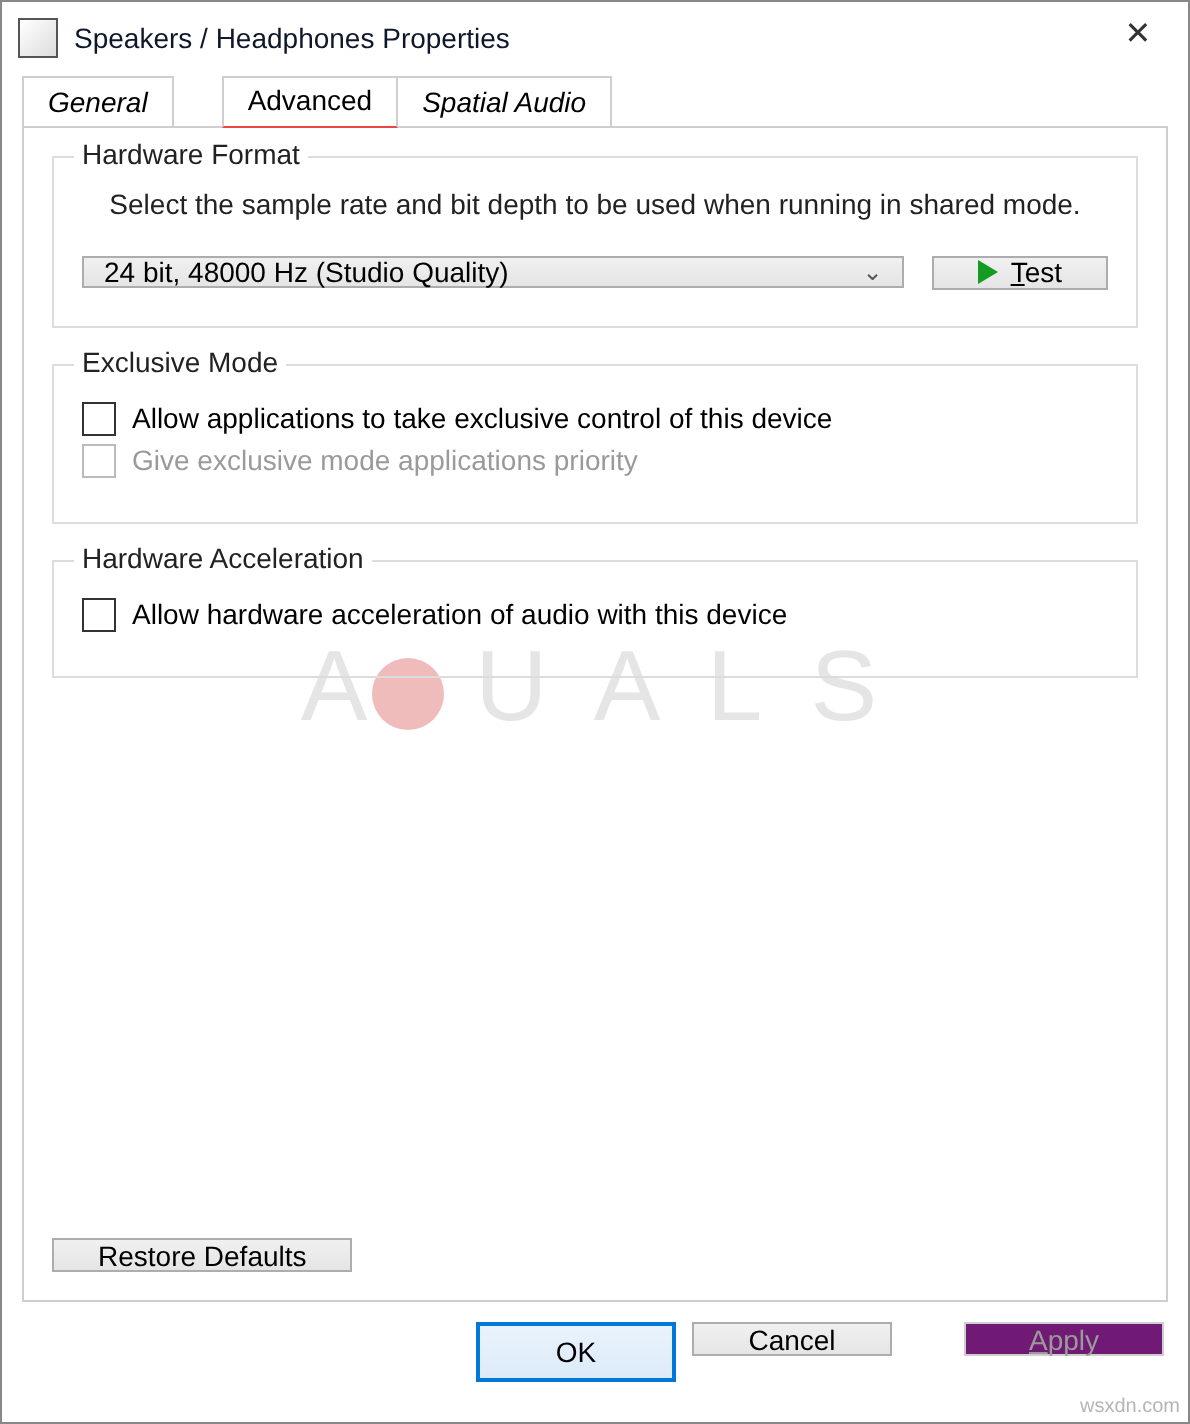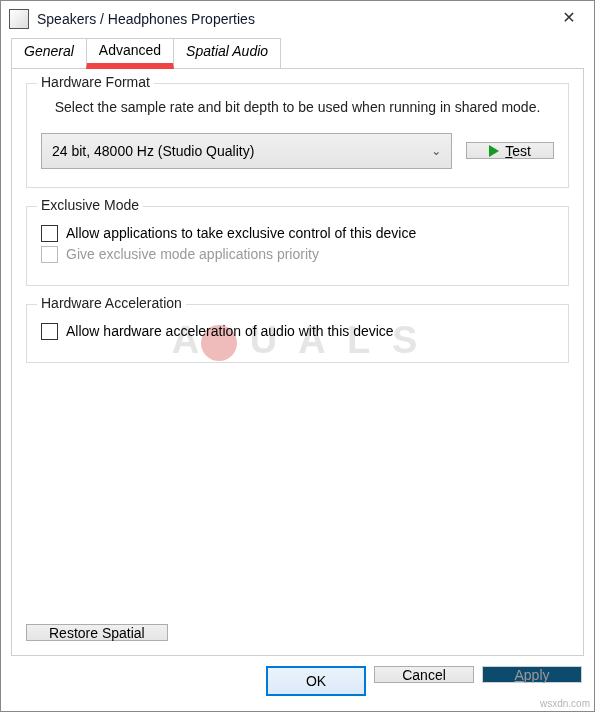--- a/index.html
+++ b/index.html
@@ -6,48 +6,48 @@
     body { margin: 0; background: #fff; width: 595px; height: 712px; border: 1px solid #888; position: relative; }
 
     .titlebar { height: 36px; display: flex; align-items: center; padding: 0 2px 0 8px; }
     .titlebar .icon-box { width: 20px; height: 20px; border: 1px solid #555; background: linear-gradient(135deg,#fff,#ddd); margin-right: 8px; }
     .titlebar .title { flex: 1; font-size: 14px; color: #0f172a; }
     .titlebar .close { width: 46px; height: 32px; display:flex; align-items:center; justify-content:center; font-size:16px; color:#333; cursor:pointer; margin-top:-4px; }
 
     .tabs { display: flex; padding: 0 10px; position: relative; top: 1px; z-index: 2; }
     .tab { border: 1px solid #cfcfcf; border-bottom: none; padding: 4px 12px; font-size: 14px; background: #fff; margin-right: -1px; cursor: pointer; }
     .tab.inactive { background: #fff; border-bottom: 1px solid #cfcfcf; font-style: italic; }
-    .tab.active { border-bottom: 6px solid #ef4444; background: #fff; padding-top: 3px; padding-bottom: 5px; position: relative; top: 0; }
+    .tab.active { border-bottom: 1px solid #ef4444; background: #fff; padding-top: 3px; padding-bottom: 5px; position: relative; top: 0; margin-left: 25px; }
 
     .content { border: 1px solid #cfcfcf; margin: 0 10px 10px 10px; padding: 14px; height: 588px; position: relative; background:#fff; }
 
     .group { border: 1px solid #dcdcdc; margin-bottom: 18px; padding: 14px 14px 18px 14px; position: relative; }
     .group .legend { position: absolute; top: -10px; left: 10px; background: #fff; padding: 0 4px; font-size: 14px; color: #222; }
     .desc { font-size: 14px; color: #222; margin-bottom: 16px; line-height: 1.35; text-align: center; }
 
     .row { display: flex; gap: 14px; align-items:center; }
-    .select-box { flex:1; height: 36px; border: 1px solid #adadad; background: linear-gradient(#f0f0f0,#e5e5e5); display:flex; align-items:center; padding: 0 10px; font-size:14px; cursor:pointer; position:relative; }
+    .select-box { flex:1; height: 16px; border: 1px solid #adadad; background: linear-gradient(#f0f0f0,#e5e5e5); display:flex; align-items:center; padding: 0 10px; font-size:14px; cursor:pointer; position:relative; }
     .select-box .chev { margin-left:auto; font-size:12px; color:#555; }
 
     .btn { height: 17px; border: 1px solid #adadad; background: linear-gradient(#f0f0f0,#e5e5e5); padding: 0 22px; font-size:14px; cursor:pointer; display:inline-flex; align-items:center; gap:6px; }
     .play { width:0; height:0; border-top:6px solid transparent; border-bottom:6px solid transparent; border-left:10px solid #159a22; }
 
     .chk-row { display:flex; align-items:center; gap:8px; margin: 4px 0; font-size:14px; }
     .chk { width:17px; height:17px; border:1px solid #333; background:#fff; cursor:pointer; flex-shrink:0; }
     .chk.disabled { border-color:#bbb; }
     .chk-row.disabled { color:#9a9a9a; }
 
     .restore { position:absolute; bottom:14px; left:14px; }
 
     .footer { display:flex; gap:8px; justify-content:flex-end; padding: 0 12px 12px 0; }
     .footer .btn { min-width:100px; justify-content:center; }
     .btn.primary { border: 2px solid #0078d7; background: linear-gradient(#eaf3fc,#dceaf9); padding: 0 20px; height:30px; }
-    .btn.disabled { color:#9a9a9a; border-color:#cfcfcf; background:#0c4a6e; cursor:default; }
+    .btn.disabled { color:#9a9a9a; border-color:#cfcfcf; background:#701a75; cursor:default;margin-left:28px; }
 
-    .watermark { position:absolute; top:250px; left:0; right:0; text-align:center; font-size:38px; letter-spacing:6px; color:rgba(150,150,150,0.25); font-weight:700; pointer-events:none; z-index:0; }
+    .watermark { position:absolute; top:250px; left:0; right:0; text-align:center; font-size:50px; letter-spacing:6px; color:rgba(150,150,150,0.25); font-weight:400; pointer-events:none; z-index:0; }
     .watermark .dot { display:inline-block; width:36px; height:36px; border-radius:50%; background:rgba(210,60,60,0.35); vertical-align:middle; margin:0 -4px; }
 
     .corner { position:absolute; bottom:2px; right:4px; font-size:10px; color:#b5b5b5; }
 
     .underline-first::first-letter { text-decoration: underline; }
   </style>
 </head>
 <body>
 
 <div class="titlebar">
@@ -94,21 +94,21 @@
 
   <div class="group">
     <div class="legend">Hardware Acceleration</div>
     <div class="chk-row">
       <div class="chk"></div>
       <span>Allow hardware acceleration of audio with this device</span>
     </div>
   </div>
 
   <button class="btn restore">
-    <span>Restore Spatial</span>
+    <span>Restore Defaults</span>
   </button>
 </div>
 
 <div class="footer">
   <button class="btn primary">
     <span>OK</span>
   </button>
   <button class="btn">
     <span>Cancel</span>
   </button>

